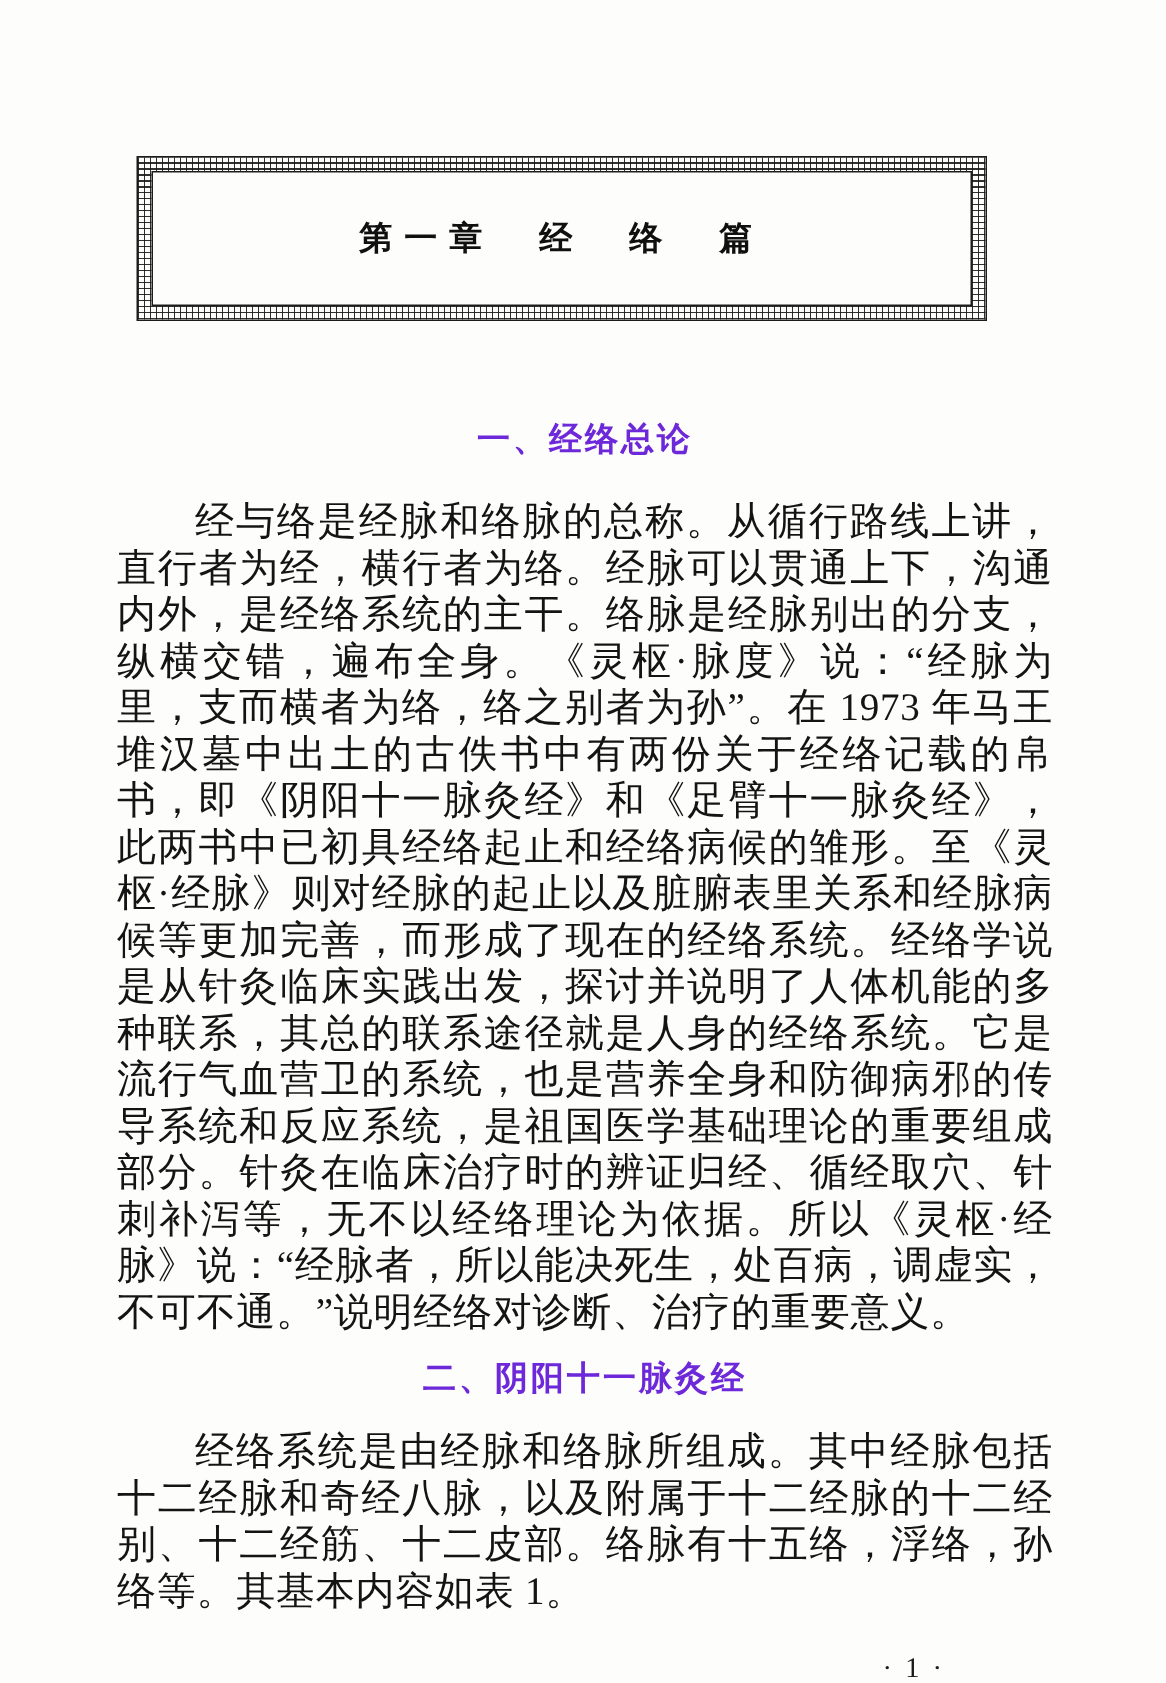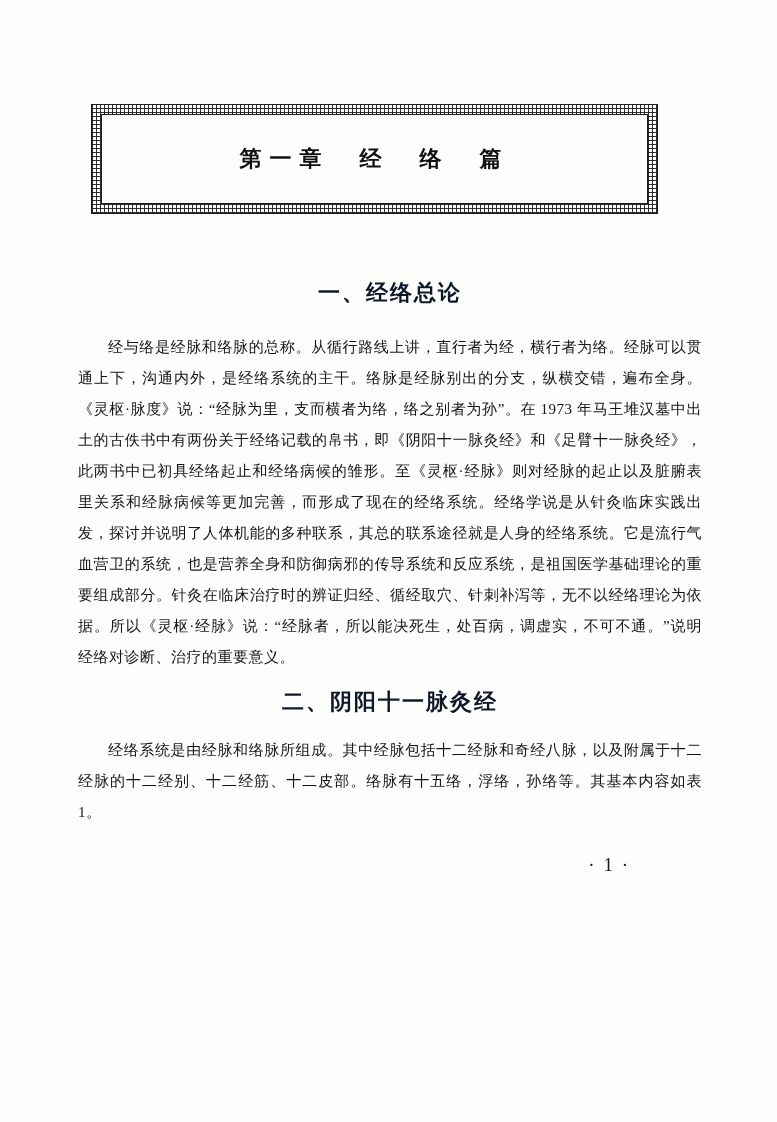--- a/index.html
+++ b/index.html
@@ -47,26 +47,26 @@
     left: 78px; top: 278px;
     width: 624px;
   }
   .section-heading {
     font-family: "Liberation Sans", "DejaVu Sans", sans-serif;
     font-size: 22px;
     line-height: 30px;
     font-weight: bold;
     text-align: center;
     letter-spacing: 2px;
-    color: #0f172a;
+    color: #6d28d9;
     margin-bottom: 24px;
   }
   .heading-2 { margin-top: 10px; margin-bottom: 18px; }
   .body-text {
-    font-size: 15px;
+    font-size: 26px;
     line-height: 31px;
     text-align: justify;
     text-indent: 2em;
     word-break: break-all;
     letter-spacing: 0.5px;
     color: #141414;
   }
   .body-text + .section-heading { margin-top: 14px; }
   .page-number {
     margin-top: 26px;

